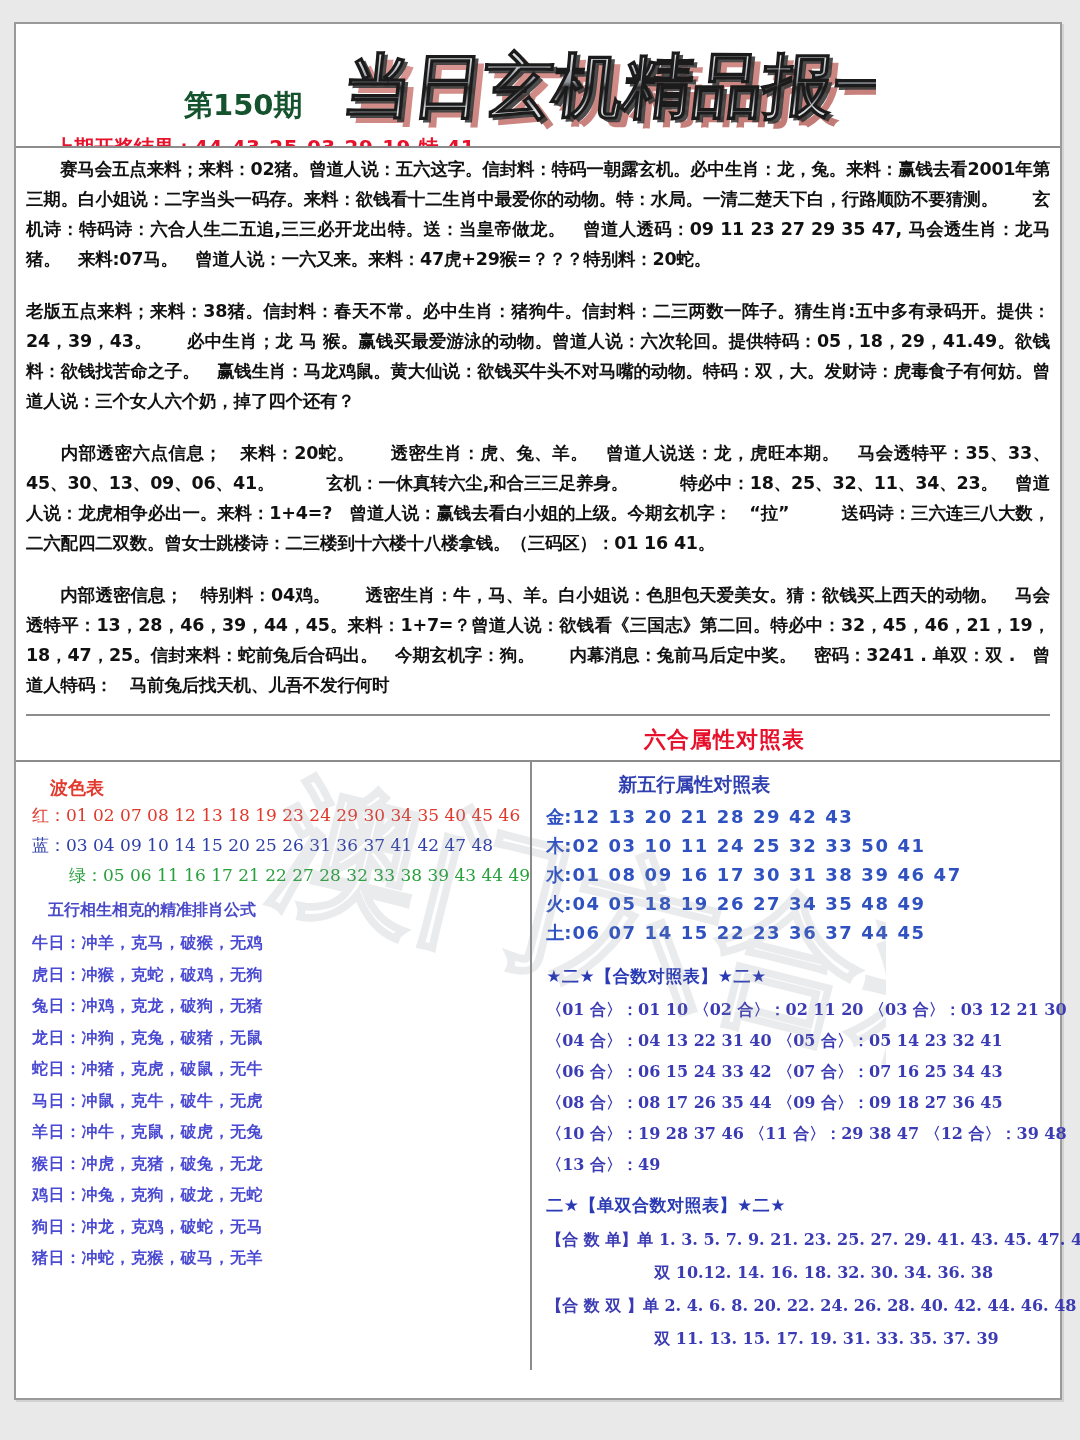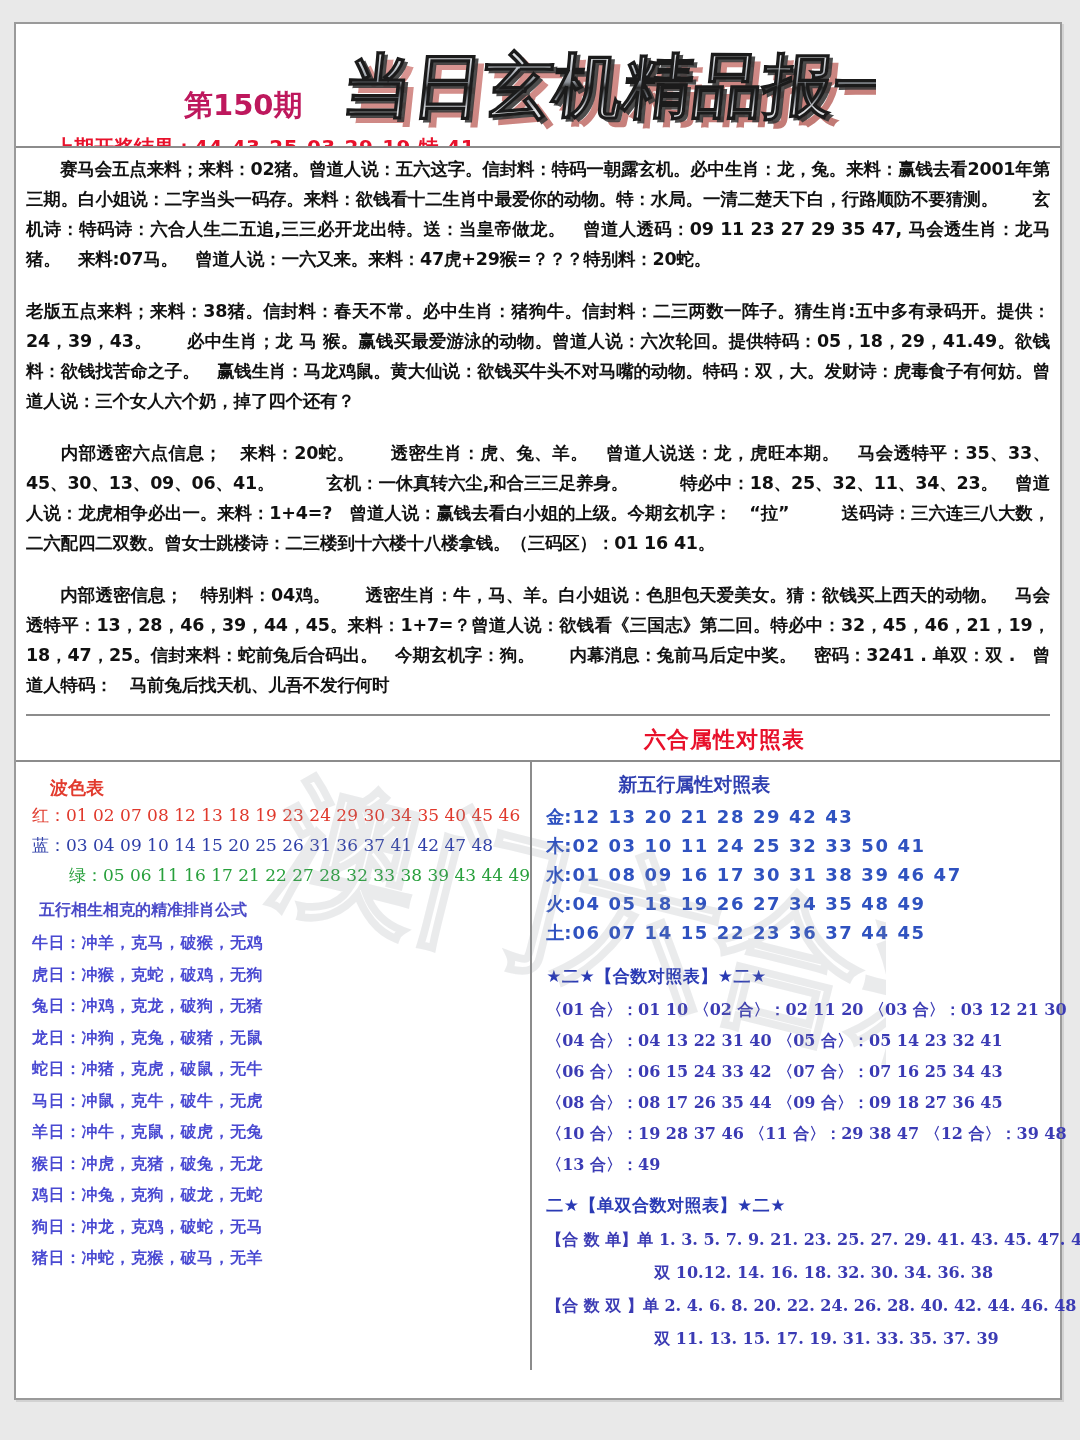--- a/index.html
+++ b/index.html
@@ -56,21 +56,21 @@
     border-bottom: 2px solid #8c8c8c;
     box-sizing: border-box;
     overflow: hidden;
   }
   .issue {
     position: absolute;
     left: 168px;
     top: 62px;
     font-size: 29px;
     font-weight: bold;
-    color: #be185d;
+    color: #14532d;
     letter-spacing: 0px;
     font-family: "DejaVu Sans", sans-serif;
   }
   .prev-result {
     position: absolute;
     left: 38px;
     top: 110px;
     font-size: 20px;
     font-weight: bold;
     color: #e8112b;
@@ -174,21 +174,21 @@
   }
   .bose-line .lbl { font-family: "DejaVu Sans", sans-serif; }
   .bose-red   { color: #e0392c; }
   .bose-blue  { color: #2e3fa8; }
   .bose-green { color: #28a03c; margin-left: 37px; }
 
   .formula-title {
     font-size: 16px;
     font-weight: bold;
     color: #4a4ac8;
-    margin: 10px 0 6px 7px;
+    margin: 10px 0 6px 16px;
     font-family: "DejaVu Sans", sans-serif;
   }
   .formula-line {
     font-size: 16px;
     font-weight: bold;
     color: #4a4ad2;
     line-height: 31.5px;
     white-space: nowrap;
     font-family: "DejaVu Sans", sans-serif;
     letter-spacing: .5px;

